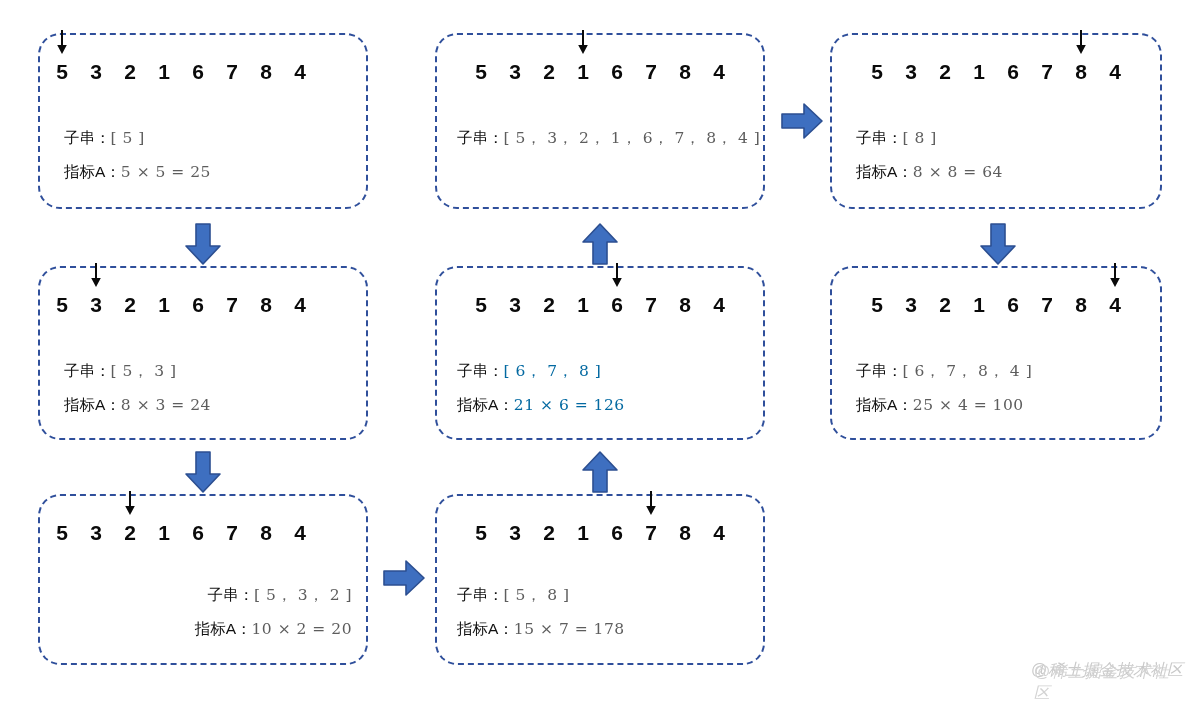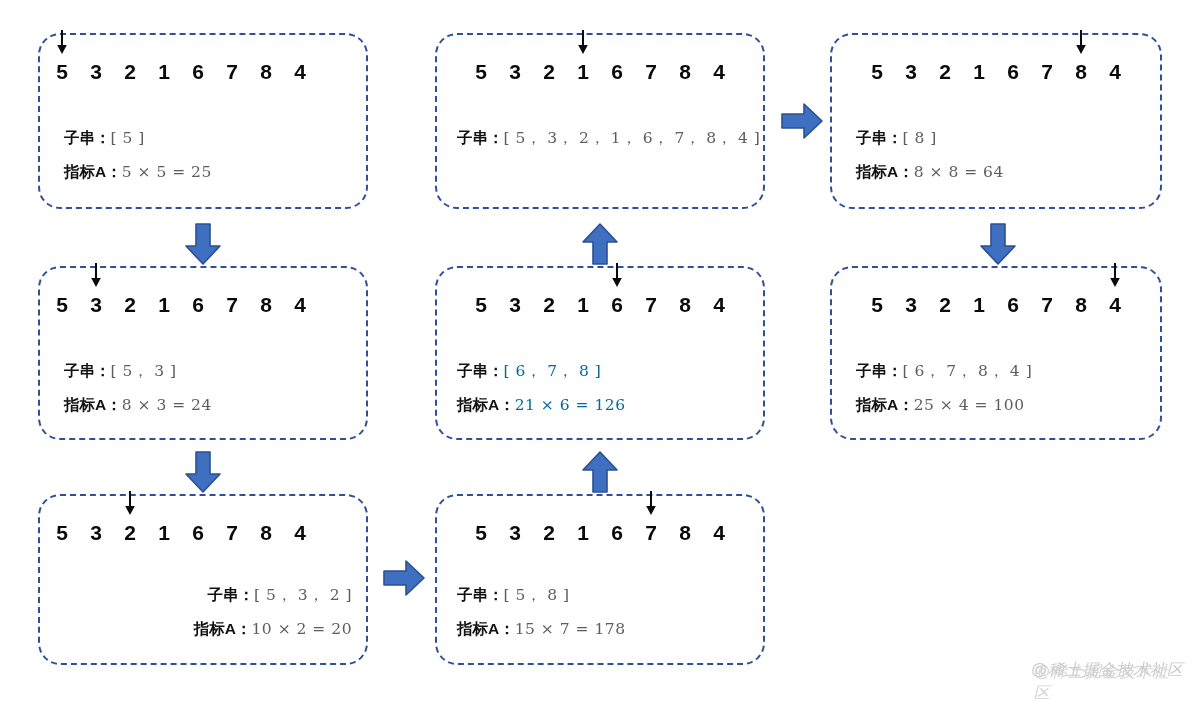--- a/index.html
+++ b/index.html
@@ -68,21 +68,21 @@
     right: 14px;
   }
   .line {
     white-space: nowrap;
     margin-bottom: 12px;
     line-height: 22px;
   }
   .lbl {
     font-family: "Liberation Sans", "DejaVu Sans", sans-serif;
     font-size: 15.5px;
-    font-weight: bold;
+    font-weight: normal;
     color: #111111;
     letter-spacing: 0px;
   }
   .val {
     font-family: "DejaVu Serif", "Liberation Serif", serif;
     font-size: 15.5px;
     font-weight: normal;
     color: #5d5d5d;
     letter-spacing: 0.5px;
   }

